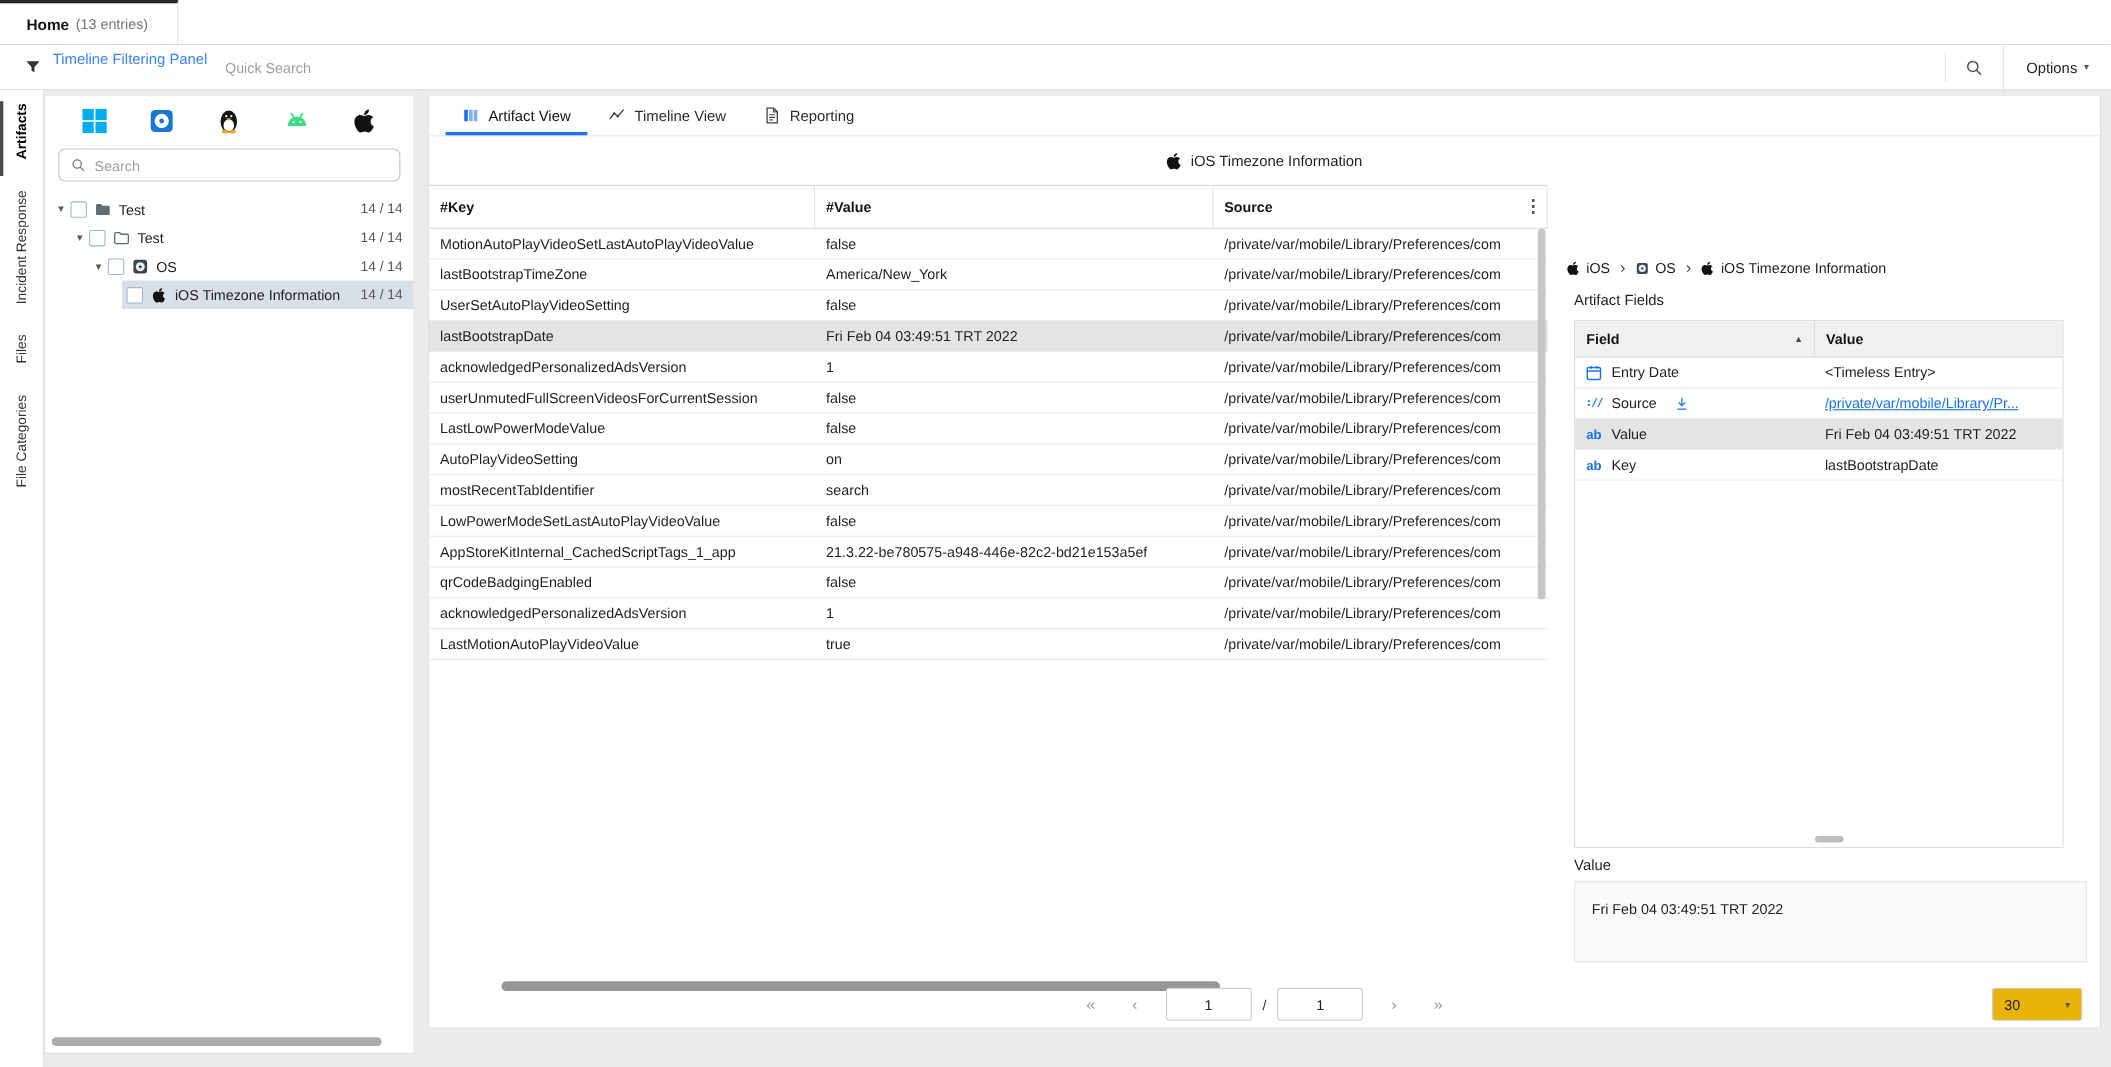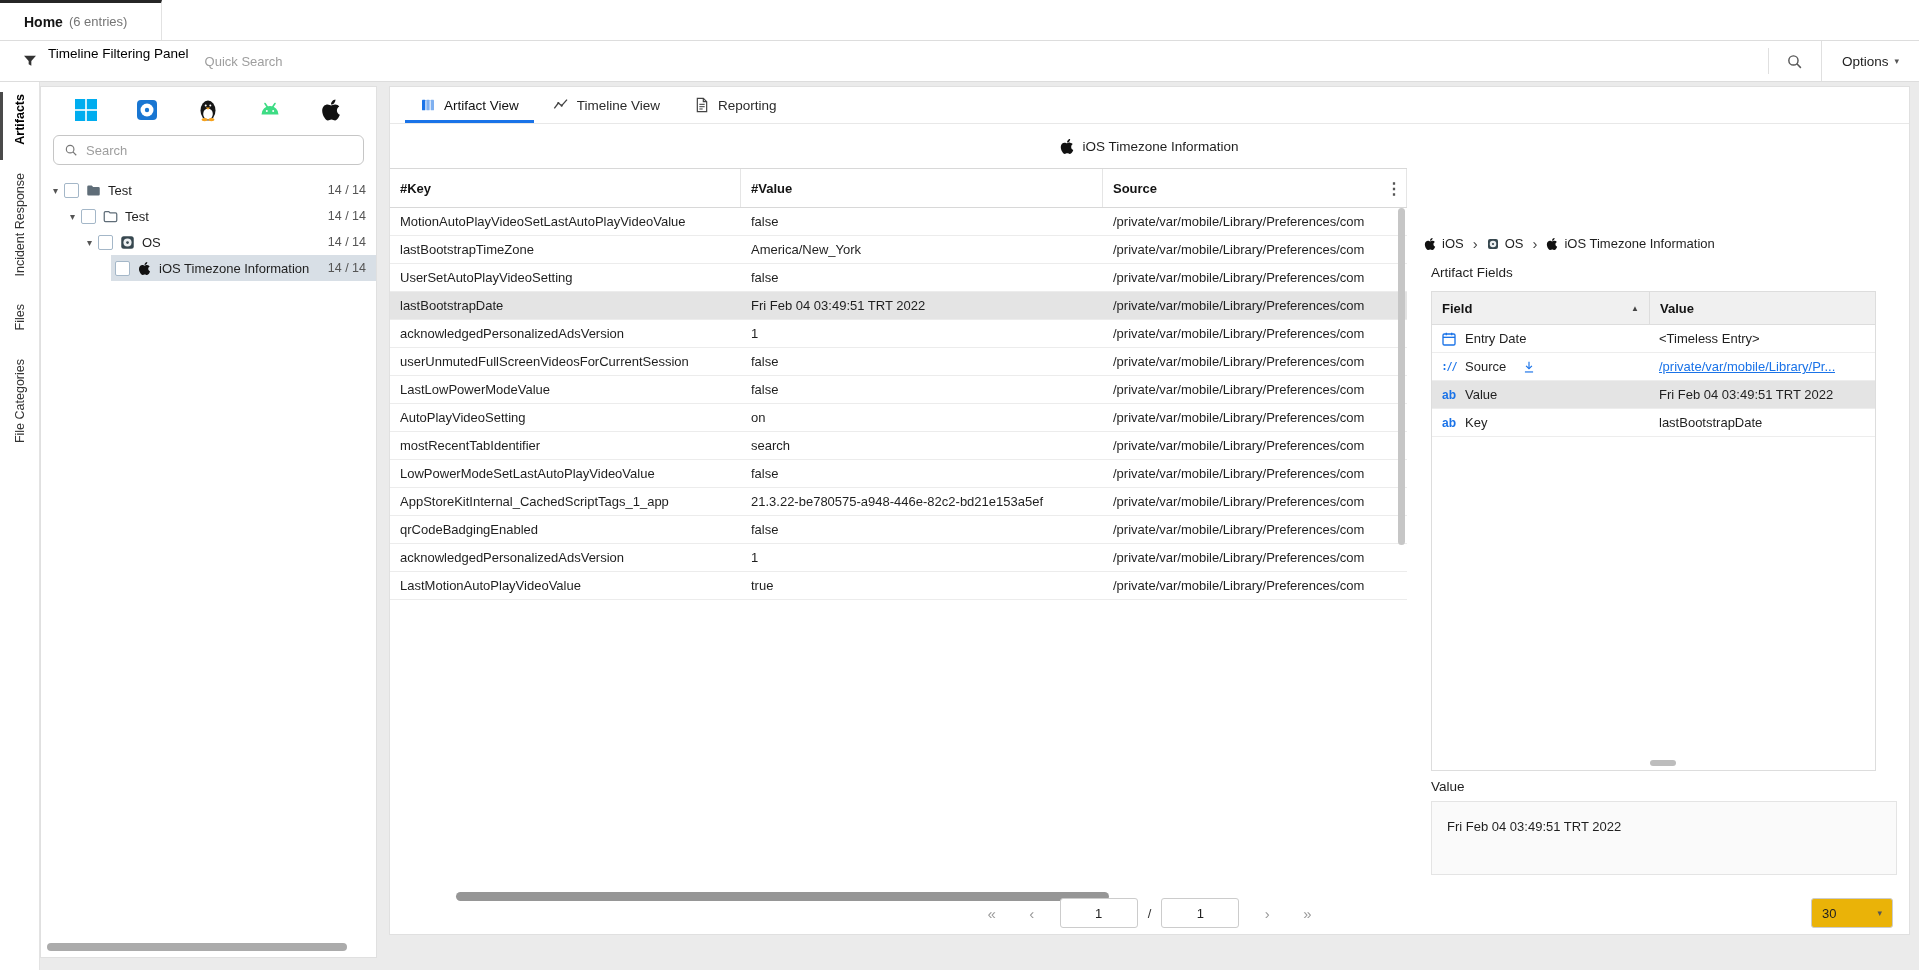--- a/index.html
+++ b/index.html
@@ -10,21 +10,21 @@
 
   
   .topbar{position:absolute;top:0;left:0;right:0;height:41px;background:#fff;border-bottom:1px solid #ddd;}
   .home-tab{position:absolute;left:0;top:0;bottom:0;width:162px;background:#fff;border-top:3px solid #262626;border-right:1px solid #e2e2e2;display:flex;align-items:center;gap:6px;padding-left:24px;cursor:pointer;}
   .home-label{font-size:14px;font-weight:700;color:#141414;text-align:center;}
   .home-count{font-size:13px;color:#757575;}
 
   
   .filterbar{position:absolute;top:41px;left:0;right:0;height:41px;background:#fff;border-bottom:1px solid #ddd;display:flex;align-items:center;}
   .funnel{margin-left:22px;display:flex;}
-  .filter-title{font-size:13.5px;color:#000000;margin:0 16px 16px 10px;white-space:nowrap;}
+  .filter-title{font-size:13.5px;color:#3b82f6;margin:0 16px 16px 10px;white-space:nowrap;}
   .quick-search{flex:1;border:none;outline:none;font-size:13px;color:#404040;background:transparent;}
   .quick-search::placeholder{color:#9e9e9e;}
   .vsep{width:1px;height:26px;background:#e0e0e0;}
   .search-btn{width:52px;height:100%;display:flex;align-items:center;justify-content:center;cursor:pointer;}
   .options-btn{height:100%;display:flex;align-items:center;gap:6px;padding:0 20px;border-left:1px solid #e0e0e0;font-size:13.5px;color:#222;cursor:pointer;}
   .caret{font-size:9px;color:#555;}
 
   
   .rail{position:absolute;left:0;top:82px;bottom:0;width:40px;background:#fff;border-right:1px solid #e3e3e3;display:flex;flex-direction:column;align-items:center;padding-top:12px;gap:28px;}
   .rail-indicator{position:absolute;left:0;top:10px;width:3px;height:68px;background:#4a4a4a;}
@@ -106,21 +106,21 @@
   .platform-icon svg,.tree-icon svg,.bc-icon svg,.tab-icon svg,.f-icon svg,.title-icon svg,.dl-icon svg{width:100%;height:100%;display:block;}
 </style>
 </head>
 <body>
 
 <div class="app">
 
   <div class="topbar">
     <div class="home-tab">
       <span class="home-label">Home</span>
-      <span class="home-count">(6 entries)</span>
+      <span class="home-count">(13 entries)</span>
     </div>
   </div>
 
   <div class="filterbar">
     <span class="funnel">
       <svg width="16" height="16" viewBox="0 0 24 24">
           <path d="M3 4h18l-7 8v7l-4-2v-5z" fill="#333"></path>
         </svg>
     </span>
     <span class="filter-title">Timeline Filtering Panel</span>

